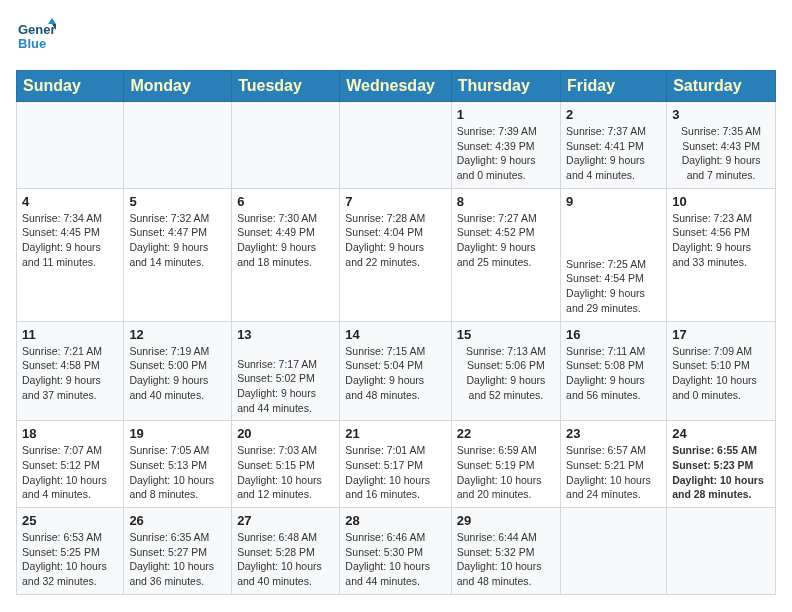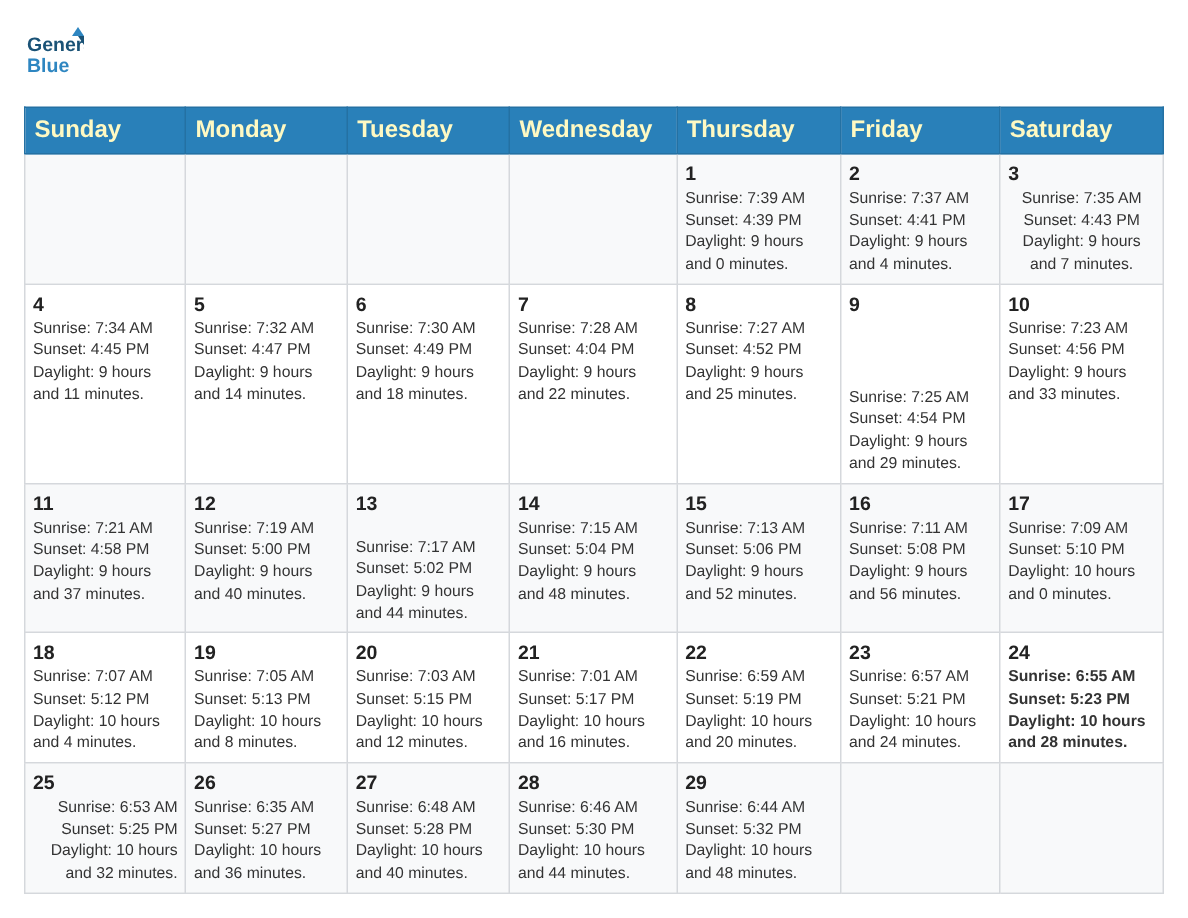--- a/index.html
+++ b/index.html
@@ -214,21 +214,21 @@
         </td>
         <td>
           <span class="day-number">14</span>
           <div class="day-info" style="white-space: pre-line;">Sunrise: 7:15 AM
 Sunset: 5:04 PM
 Daylight: 9 hours
 and 48 minutes.</div>
         </td>
         <td>
           <span class="day-number">15</span>
-          <div class="day-info" style="white-space: pre-line;">Sunrise: 7:13 AM
+          <div class="day-info" style="white-space: pre-line; text-align: center;">Sunrise: 7:13 AM
 Sunset: 5:06 PM
 Daylight: 9 hours
 and 52 minutes.</div>
         </td>
         <td>
           <span class="day-number">16</span>
           <div class="day-info" style="white-space: pre-line;">Sunrise: 7:11 AM
 Sunset: 5:08 PM
 Daylight: 9 hours
 and 56 minutes.</div>
@@ -288,21 +288,21 @@
           <span class="day-number">24</span>
           <div class="day-info" style="white-space: pre-line; font-weight: bold;">Sunrise: 6:55 AM
 Sunset: 5:23 PM
 Daylight: 10 hours
 and 28 minutes.</div>
         </td>
       </tr>
       <tr>
         <td>
           <span class="day-number">25</span>
-          <div class="day-info" style="white-space: pre-line; text-align: right;">Sunrise: 6:53 AM
+          <div class="day-info" style="white-space: pre-line;">Sunrise: 6:53 AM
 Sunset: 5:25 PM
 Daylight: 10 hours
 and 32 minutes.</div>
         </td>
         <td>
           <span class="day-number">26</span>
           <div class="day-info" style="white-space: pre-line;">Sunrise: 6:35 AM
 Sunset: 5:27 PM
 Daylight: 10 hours
 and 36 minutes.</div>

